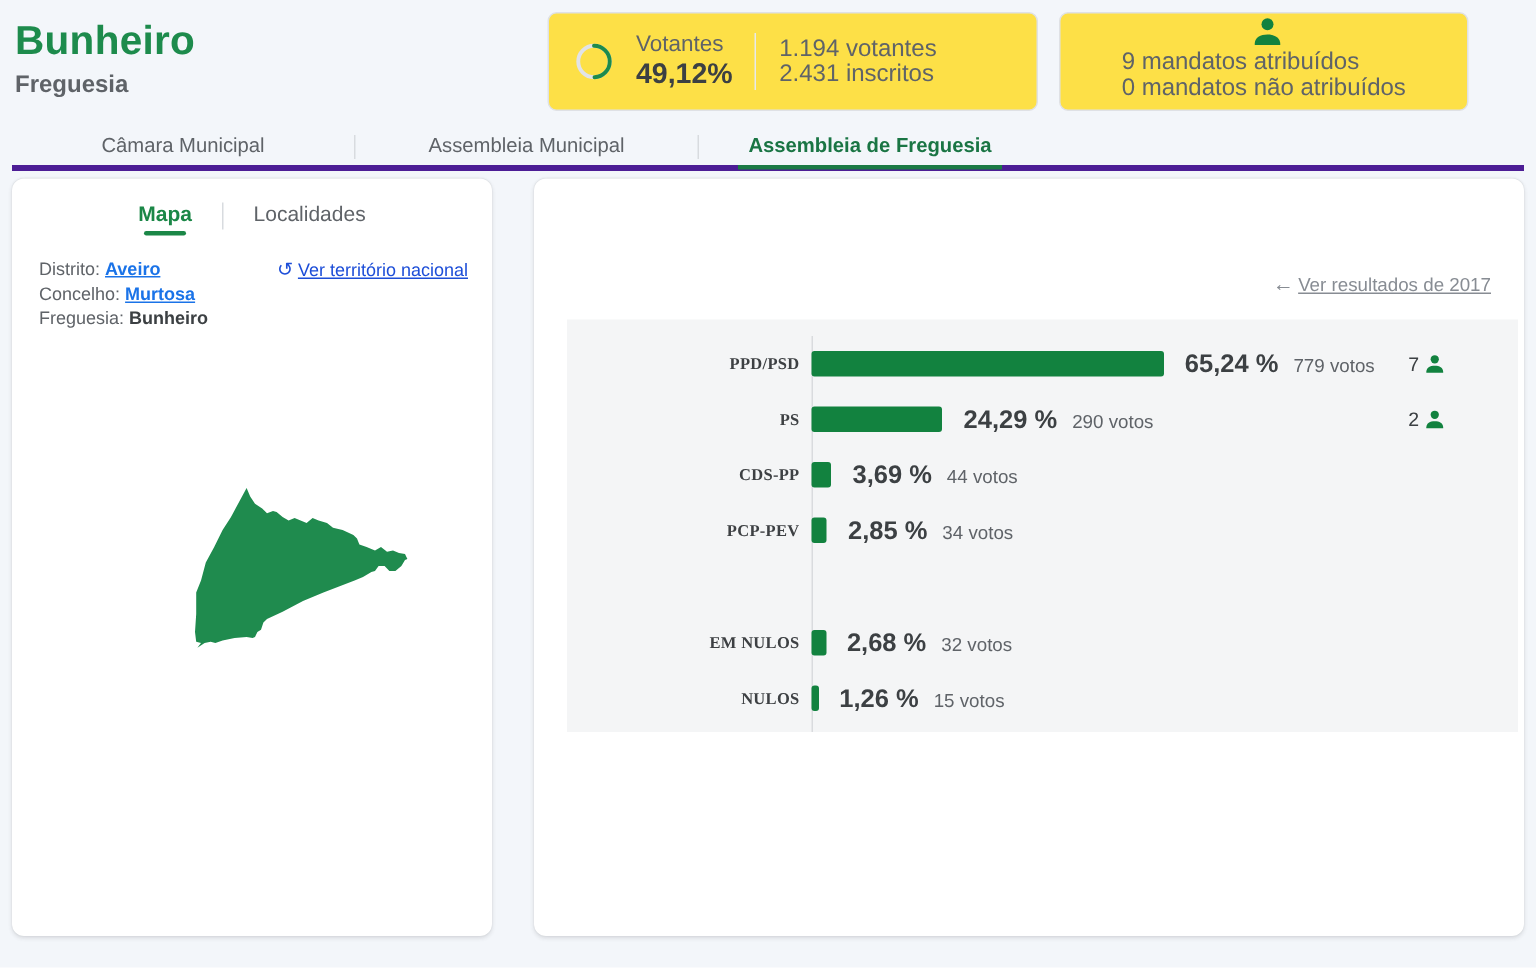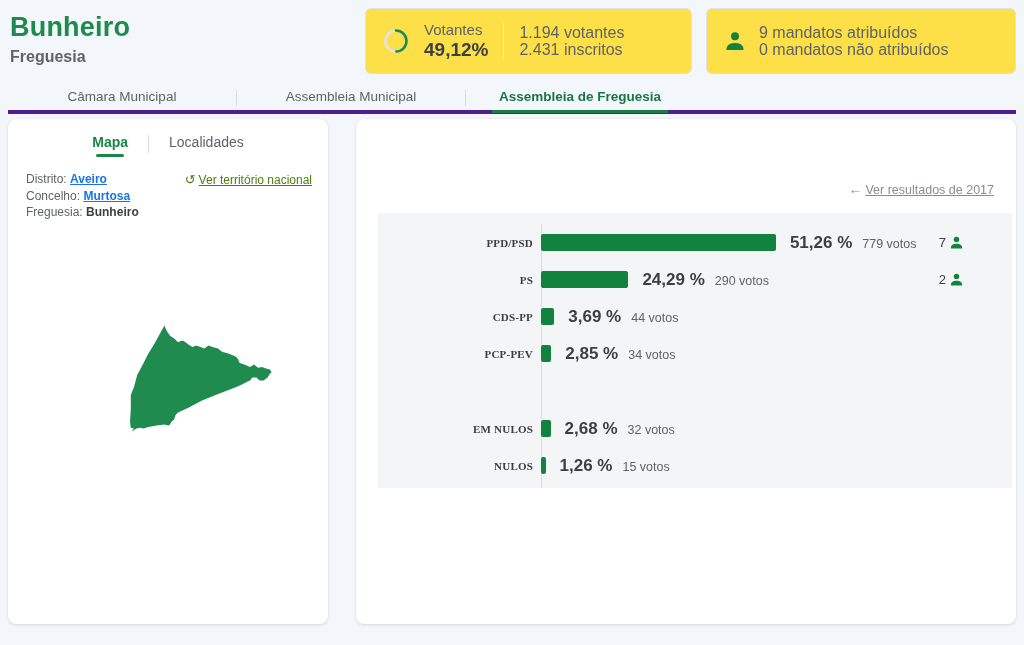--- a/index.html
+++ b/index.html
@@ -14,21 +14,21 @@
   .title-block { position:absolute; left:10px; top:12px; }
   .page-title { font-size:27px; font-weight:bold; color:#1d8b4c; letter-spacing:.2px; }
   .page-subtitle { font-size:16px; color:#5f6368; margin-top:5px; font-weight:bold; }
 
   .card {
     position:absolute; top:8px; height:66px; background:#fde047;
     border:1px solid #dfe1e5; border-radius:6px;
     display:flex; align-items:center;
   }
   .card-turnout { left:365px; width:327px; }
-  .card-mandates { left:706px; width:310px; }
+  .card-mandates { left:706px; width:273px;flex-direction:column; }
 
   .ring-wrap { margin-left:14px; width:32px; height:32px; flex:0 0 auto; }
   .turnout-main { margin-left:12px; }
   .turnout-label { font-size:15px; color:#5f6368; }
   .turnout-pct { font-size:19px; font-weight:bold; color:#3c4043; margin-top:1px; }
   .vdivider { width:1px; height:38px; background:#e7e9ec; margin:0 15px; }
   .small-lines { font-size:16px; color:#5f6368; line-height:17px; }
   .mandates-icon-wrap { margin-left:16px; margin-right:12px; width:24px; height:24px; }
 
   
@@ -61,21 +61,21 @@
   .lp-tab .lbl { display:inline-block; }
   .lp-tab.active .lbl { color:#1b8747; font-weight:bold; }
   .lp-underline { width:28px; height:3px; border-radius:3px; background:#1b8747; margin:4px auto 0; }
   .lp-sep { width:1px; height:18px; background:#d8dbdf; margin-top:1px; }
 
   .lp-info { position:relative; margin:12px 16px 0 18px; }
   .info-row { font-size:12px; color:#5f6368; line-height:16.5px; }
   .info-link { color:#1a73e8; font-weight:bold; text-decoration:underline; cursor:pointer; }
   .info-strong { font-weight:bold; color:#3c4043; }
   .terr-link {
-    position:absolute; top:1px; right:0; font-size:12px; color:#4d7c0f; cursor:pointer;
+    position:absolute; top:1px; right:0; font-size:12px; color:#1d4ed8; cursor:pointer;
   }
   .terr-link .txt { text-decoration:underline; }
   .terr-icon { font-size:13px; margin-right:3px; text-decoration:none; display:inline-block; }
 
   .map-wrap { position:absolute; left:106px; top:188px; width:192px; height:148px; cursor:pointer; }
 
   
   .rp-tabs { height:42px; border-bottom:1px solid #e3e6ea; display:flex; align-items:center; }
   .rp-tab {
     width:167px; text-align:center; font-size:13.5px; color:#5f6368;
@@ -207,21 +207,21 @@
   <div class="back-link">
     <span class="back-arrow">←</span><span class="txt">Ver resultados de 2017</span>
   </div>
 
   <div class="chart">
     <div class="axis-line"></div>
 
     <div class="crow">
       <span class="clabel">PPD/PSD</span>
       <div class="cbar" style="width: 234.9px; background: rgb(18, 130, 63);"></div>
-      <span class="cpct">51,26 %</span>
+      <span class="cpct">65,24 %</span>
       <span class="cvotes">779 votos</span>
       <span class="mandates">
         <span>7</span>
         <svg class="person-svg" width="15" height="15" viewBox="0 0 24 24" fill="#12823f">
             <circle cx="12" cy="7.2" r="4.4"></circle>
             <path d="M3 20.5c0-4.4 4-6.5 9-6.5s9 2.1 9 6.5v1H3z"></path>
           </svg>
       </span>
     </div>
 

